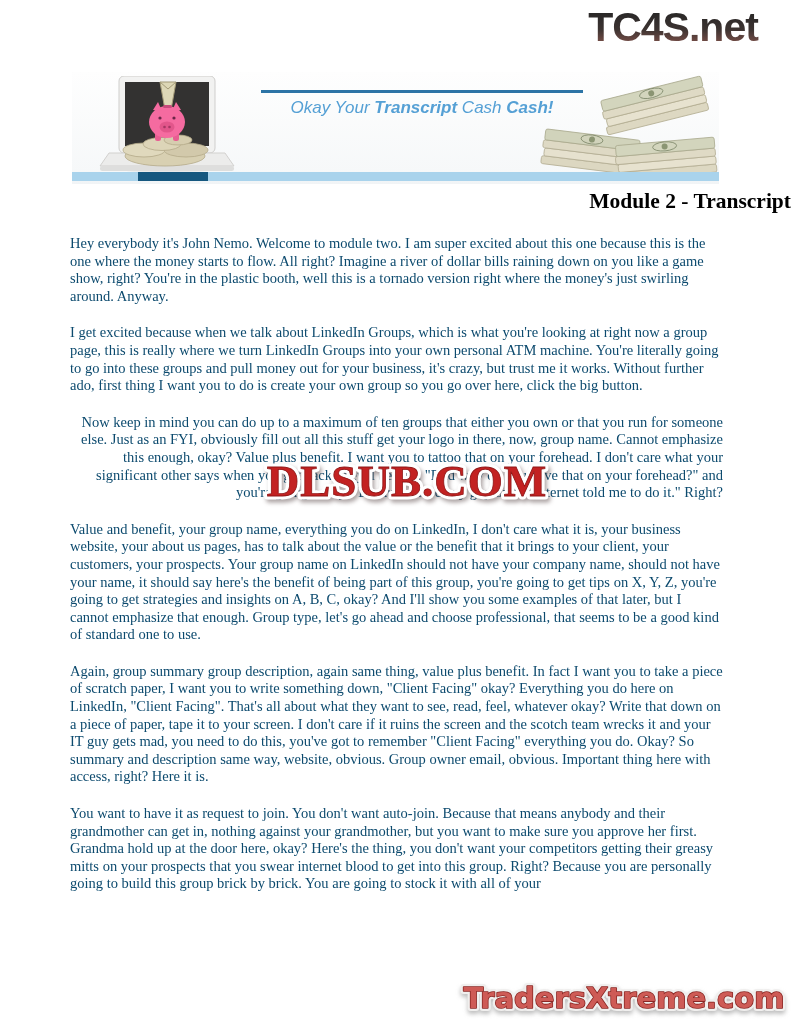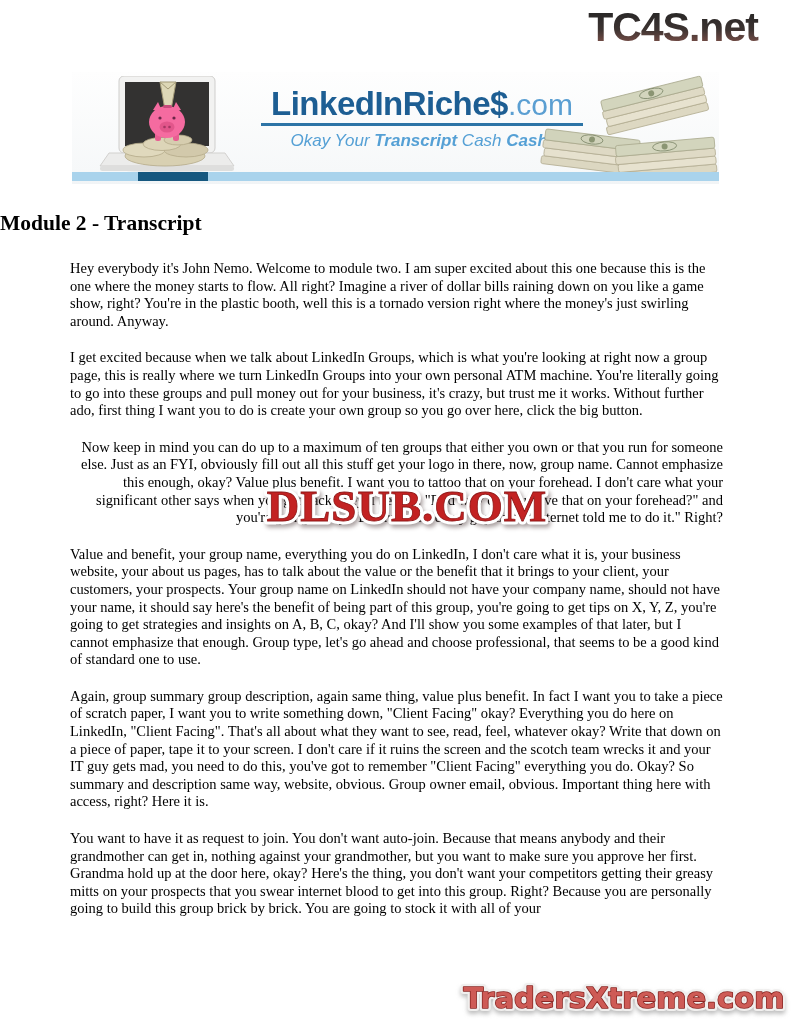--- a/index.html
+++ b/index.html
@@ -35,26 +35,26 @@
   }
   .brand-line { white-space:nowrap; line-height:1; }
   .brand-name { font-size:33px; font-weight:bold; color:#1d5e93; letter-spacing:-0.5px; }
   .brand-tld  { font-size:30px; font-weight:normal; color:#5b9fd2; }
   .brand-rule { height:3px; background:#2d74a6; margin:3px auto 0 auto; width:322px; }
   .tagline { margin-top:5px; font-size:17px; font-style:italic; color:#55a0d5; white-space:nowrap; }
   .tagline b { font-weight:bold; }
 
   
   .doc-title {
-    position:absolute; left:0; top:211px; width:791px; text-align:left;
+    position:absolute; left:0; top:189px; width:791px; text-align:right;
     font-family:"Liberation Serif", serif; font-weight:bold; font-size:21.5px; color:#000;
   }
   .content {
-    position:absolute; left:70px; top:260px; width:653px;
-    font-size:14.5px; line-height:17.6px; color:#000000;
+    position:absolute; left:70px; top:235px; width:653px;
+    font-size:14.5px; line-height:17.6px; color:#0c4a6e;
     font-family:"Liberation Serif", serif;
   }
   .content p { margin:0 0 19px 0; }
   .para-watermarked { position:relative;text-align:right; }
 
   
   .watermark {
     position:absolute; left:172px; top:40px; width:330px; height:56px;
     filter:drop-shadow(2px 3px 2px rgba(70,50,50,0.45));
   }
@@ -117,23 +117,20 @@
         <ellipse cx="75" cy="51" rx="7.5" ry="5.5" fill="#e2568b"></ellipse>
         <circle cx="72.5" cy="51" r="1.3" fill="#a53763"></circle>
         <circle cx="77.5" cy="51" r="1.3" fill="#a53763"></circle>
         <circle cx="68" cy="42" r="1.6" fill="#6b2547"></circle>
         <circle cx="82" cy="42" r="1.6" fill="#6b2547"></circle>
       </g>
     </svg>
   </div>
 
   <div class="logo-block">
-    <div class="brand-line">
-      <span class="brand-name">LinkedInRiche$</span><span class="brand-tld">.com</span>
-    </div>
     <div class="brand-rule"></div>
     <div class="tagline"><span>Okay Your </span><b>Transcript</b><span> Cash </span><b>Cash!</b></div>
   </div>
 
   <div class="banner-right-img">
     <svg viewBox="0 0 178 110" width="178" height="110">
       <g transform="rotate(-14 118 30)" stroke="#b3ad92" stroke-width="0.8">
         <rect x="62" y="40" width="104" height="8" rx="2" fill="#ddd8c2"></rect>
         <rect x="64" y="32" width="102" height="8" rx="2" fill="#e7e2cf"></rect>
         <rect x="62" y="24" width="104" height="8" rx="2" fill="#dfdac5"></rect>

